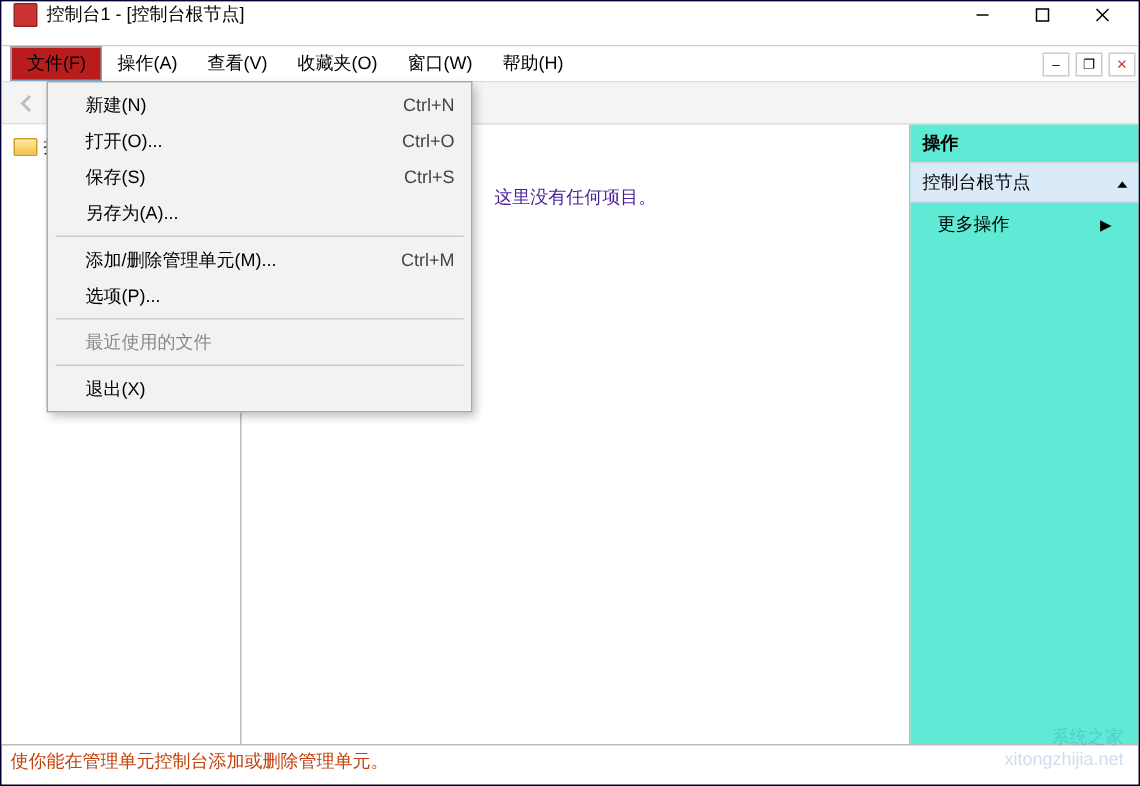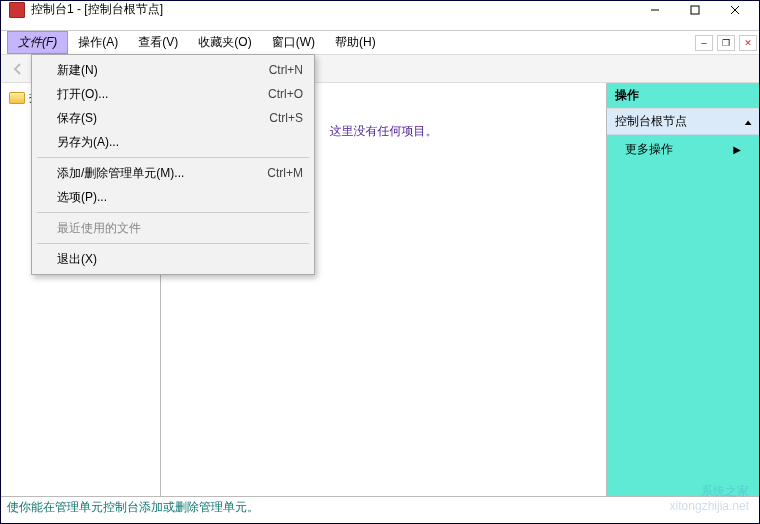--- a/index.html
+++ b/index.html
@@ -4,39 +4,39 @@
 <style>
 * { box-sizing: border-box; margin: 0; padding: 0; font-family: "Microsoft YaHei", "Segoe UI", sans-serif; font-size: 12px; }
 body { background: #fff; width: 760px; height: 524px; position: relative; overflow: hidden; border: 1px solid #003; }
 .titlebar { height: 30px; display: flex; align-items: center; padding: 0 4px 12px 8px; background: #fff; border-bottom: 1px solid #ccc; }
 .titlebar .app-icon { width: 16px; height: 16px; background: #c33; border: 1px solid #922; border-radius: 1px; margin-right: 6px; }
 .titlebar .title { flex: 1; }
 .titlebar .win-btn { width: 40px; height: 28px; display: flex; align-items: center; justify-content: center; cursor: pointer; }
 .titlebar .win-btn svg { width: 10px; height: 10px; }
 .menubar { height: 24px; display: flex; align-items: stretch; background: #fff; padding-left: 6px; border-bottom: 1px solid #ddd; position: relative; }
 .menubar .menu-item { padding: 0 10px; display: flex; align-items: center; cursor: pointer; }
-.menubar .menu-item.active { background: #c4b5fd; border: 1px solid #7aa7c7; font-style: italic; }
+.menubar .menu-item.active { background: #b91c1c; border: 1px solid #7aa7c7; }
 .menubar .spacer { flex: 1; }
 .menubar .mdi-btn { width: 18px; height: 16px; margin: 4px 2px; border: 1px solid #ccc; display: flex; align-items: center; justify-content: center; font-size: 9px; cursor: pointer; }
 .mdi-btn.close { color: #c33; }
 .toolbar { height: 28px; background: #f4f4f4; display: flex; align-items: center; padding: 0 6px; gap: 4px; border-bottom: 1px solid #ddd; }
 .tb-btn { width: 22px; height: 22px; display: flex; align-items: center; justify-content: center; opacity: .5; }
 .tb-sep { width: 1px; height: 18px; background: #ccc; margin: 0 2px; }
 .content { display: flex; height: 413px; }
 .left-panel { width: 160px; border-right: 1px solid #bbb; padding: 4px; background: #fff; }
 .tree-item { display: flex; align-items: center; gap: 4px; padding: 2px 4px; }
 .folder-icon { width: 16px; height: 12px; background: linear-gradient(#ffe9a8, #f5c23e); border: 1px solid #c9a227; border-radius: 1px; }
 .center-panel { flex: 1; display: flex; align-items: flex-start; justify-content: center; padding-top: 40px; color: #4c1d95; border-right: 1px solid #bbb; }
 .right-panel { width: 152px; background: #5eead4; }
 .rp-header { padding: 4px 8px; font-weight: bold; border-bottom: 1px solid #ddd; }
 .rp-section { background: #dbeaf9; padding: 4px 8px; border-bottom: 1px solid #c7d9ef; display: flex; align-items: center; justify-content: space-between; }
 .rp-section .collapse-icon { transform: scaleX(1.5); font-size: 9px; }
 .rp-link { padding: 6px 18px; display: flex; justify-content: space-between; align-items: center; cursor: pointer; }
 .rp-link .arrow { font-size: 10px; }
-.statusbar { height: 22px; border-top: 1px solid #bbb; display: flex; align-items: center; padding: 0 6px; font-size: 12px; color: #0f766e; }
+.statusbar { height: 22px; border-top: 1px solid #bbb; display: flex; align-items: center; padding: 0 6px; font-size: 12px; color: #c2410c; }
 
 
 .dropdown { position: absolute; top: 53px; left: 30px; width: 284px; background: #f2f2f2; border: 1px solid #aaa; box-shadow: 2px 3px 6px rgba(0,0,0,.25); padding: 3px; z-index: 50; }
 .dropdown .row { display: flex; align-items: center; height: 24px; padding: 0 8px 0 22px; cursor: pointer; }
 .dropdown .row.disabled { color: #888; cursor: default; }
 .dropdown .row .label { flex: 1; }
 .dropdown .row .shortcut { color: #444; }
 .dropdown hr { border: none; border-top: 1px solid #ccc; margin: 3px 2px; }
 .highlight-box { position: absolute; border: 2px solid #e53935; pointer-events: none; }
 .watermark { position: absolute; right: 10px; bottom: 10px; opacity: .25; font-size: 14px; color: #3a78b8; text-align: right; line-height: 1.2; pointer-events: none; }

